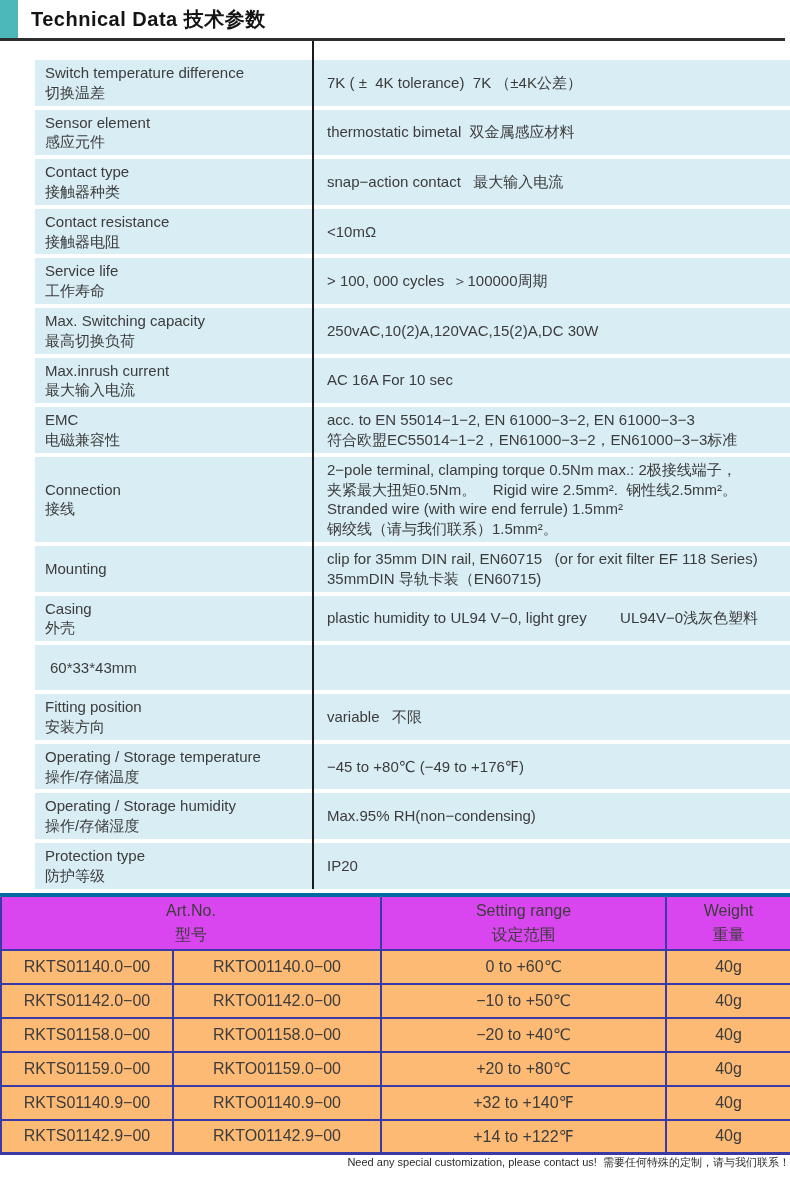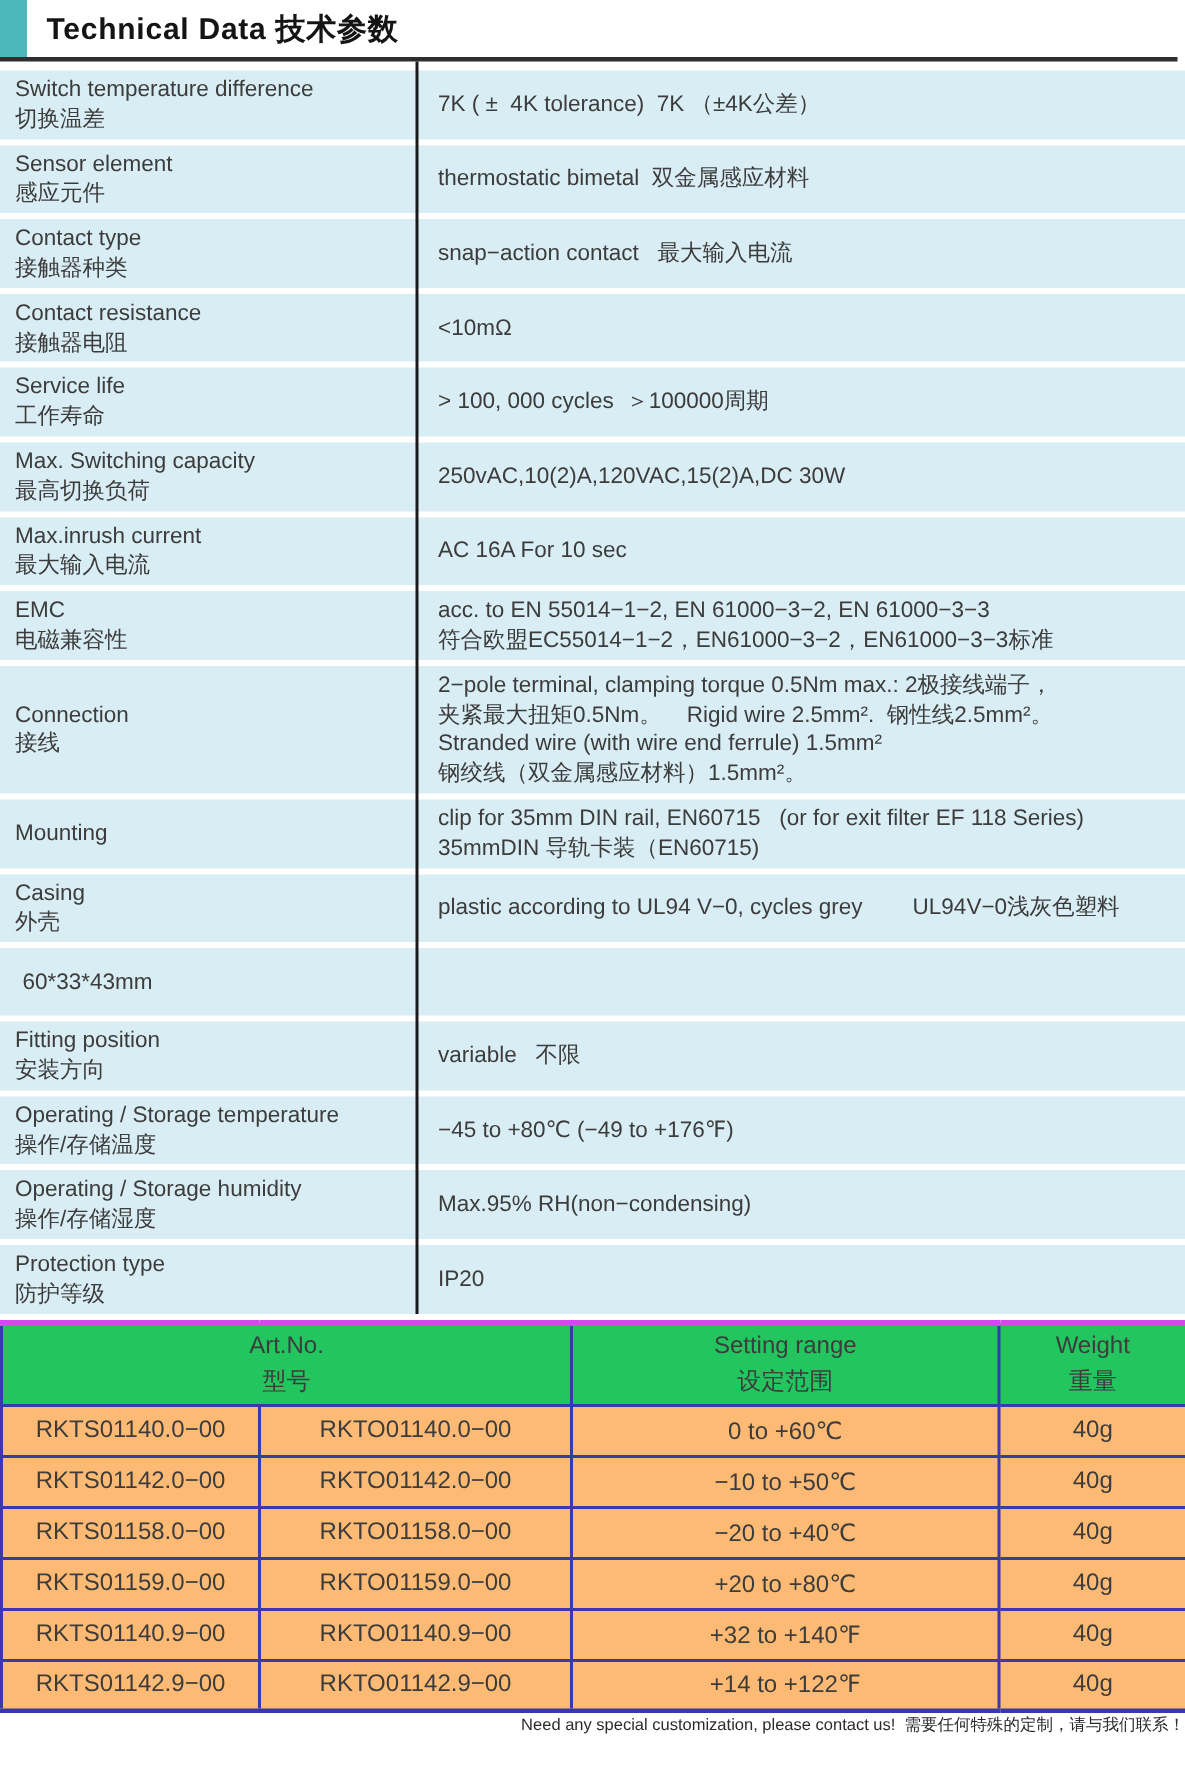--- a/index.html
+++ b/index.html
@@ -21,21 +21,22 @@
   .accent-square { width:18px; background:#4cb8ba; flex:0 0 18px; }
   .title-text {
     font-size:20px; font-weight:bold; color:#141414;
     letter-spacing:0.5px;
     margin-left:13px;
     display:flex; align-items:center;
   }
   
   .spec-table {
     position:relative;
-    padding-top:6px;
+    padding-top:19px;
+    margin-left:35px;
   }
   .spec-table::before {
     content:""; position:absolute; left:277px; top:0; bottom:0;
     width:2px; background:#1b1b1b; z-index:2;
   }
   .spec-row {
     display:flex;
     background:#d9edf4;
     margin-bottom:4px;
     min-height:45px;
@@ -63,25 +64,25 @@
   }
   table.order th, table.order td {
     border:2px solid #3939a8;
     text-align:center;
     font-weight:normal;
     color:#3c3c3c;
     box-sizing:border-box;
     white-space:pre-wrap;
   }
   table.order tr.hdr th {
-    background:#22c55e;
+    background:#d946ef;
     height:55px;
     font-size:16px;
     line-height:1.45;
-    border-top:4px solid #d946ef;
+    border-top:4px solid #0369a1;
   }
   table.order td {
     background:#fdba74;
     height:34px;
     font-size:16px;
   }
   table.order tr:last-child td { border-bottom:3px solid #3939a8; }
   
   .footer-note {
     margin-top:0;
@@ -183,41 +184,41 @@
 
   <div class="spec-row">
     <div class="spec-label">
       <div class="en">Connection</div>
       <div class="zh">接线</div>
     </div>
     <div class="spec-value">
         <div>2−pole terminal, clamping torque 0.5Nm max.: 2极接线端子，</div>
         <div>夹紧最大扭矩0.5Nm。    Rigid wire 2.5mm².  钢性线2.5mm²。</div>
         <div>Stranded wire (with wire end ferrule) 1.5mm²</div>
-        <div>钢绞线（双金属感应材料）1.5mm²。</div>
+        <div>钢绞线（请与我们联系）1.5mm²。</div>
       </div>
   </div>
 
   <div class="spec-row">
     <div class="spec-label">
       <div class="en">Mounting</div>
     </div>
     <div class="spec-value">
         <div>clip for 35mm DIN rail, EN60715   (or for exit filter EF 118 Series)</div>
         <div>35mmDIN 导轨卡装（EN60715)</div>
       </div>
   </div>
 
   <div class="spec-row">
     <div class="spec-label">
       <div class="en">Casing</div>
       <div class="zh">外壳</div>
     </div>
     <div class="spec-value">
-        <div>plastic according to UL94 V−0, cycles grey        UL94V−0浅灰色塑料</div>
+        <div>plastic humidity to UL94 V−0, light grey        UL94V−0浅灰色塑料</div>
       </div>
   </div>
 
   <div class="spec-row">
     <div class="spec-value">
         <div>60*33*43mm</div>
       </div>
   </div>
 
   <div class="spec-row">

